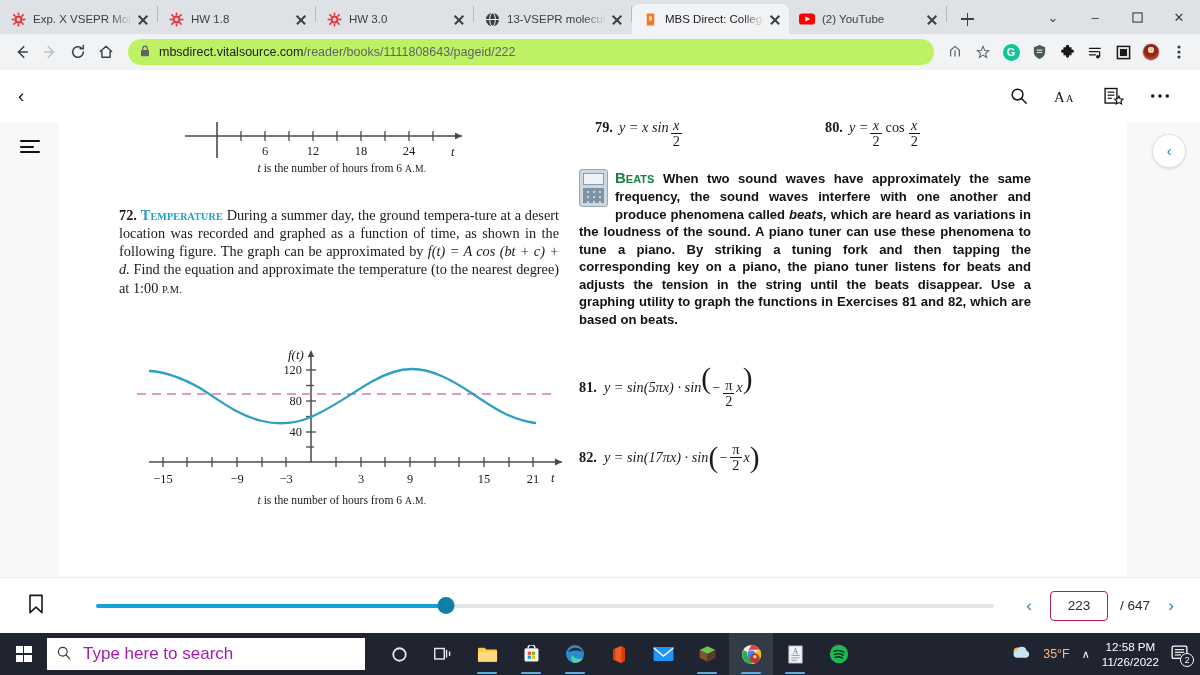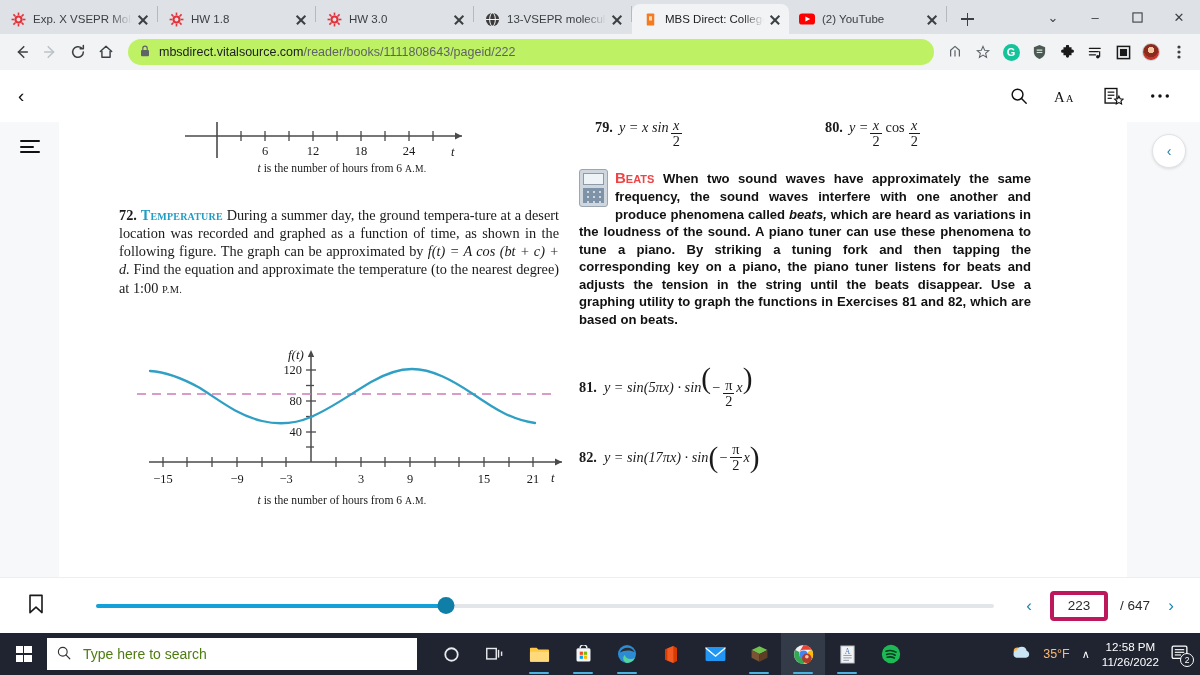--- a/index.html
+++ b/index.html
@@ -188,54 +188,54 @@
     float: left; width: 29px; height: 38px; margin: 1px 7px 0 0;
     background: #cfd6de; border: 1px solid #9aa6b2; border-radius: 3px;
     position: relative; overflow: hidden;
   }
   .calc-screen { position: absolute; left: 3px; top: 3px; right: 3px; height: 12px; background: #eef3f8; border: 1px solid #8e9aa6; }
   .calc-keys { position: absolute; left: 3px; top: 18px; right: 3px; bottom: 3px;
     background:
       repeating-linear-gradient(to right, #7f93a8 0 4px, transparent 4px 6px),
       repeating-linear-gradient(to bottom, #7f93a8 0 3px, transparent 3px 5px);
   }
-  .beats-label { color: #ef4444; font-variant: small-caps; font-size: 15px; }
+  .beats-label { color: #15803d; font-variant: small-caps; font-size: 15px; }
   .beats-ital { font-style: italic; }
 
   
   .bottombar {
     position: absolute; top: 577px; left: 0; width: 1200px; height: 56px;
     background: #ffffff; display: flex; align-items: center; padding: 0 20px;
     border-top: 1px solid #eceef0;
   }
   .bookmark-ico { width: 24px; margin-left: 8px; }
   .slider-wrap { flex: 1 1 auto; margin: 0 26px 0 44px; position: relative; height: 16px; display: flex; align-items: center; }
   .slider-track { position: absolute; left: 0; right: 0; height: 4px; background: #e3e6e8; border-radius: 2px; }
   .slider-fill  { position: absolute; left: 0; height: 4px; background: #14a0d8; border-radius: 2px; }
   .slider-knob  { position: absolute; width: 17px; height: 17px; border-radius: 50%; background: #0f7fa8; transform: translateX(-50%); }
   .pager { display: flex; align-items: center; gap: 12px; }
   .pg-arrow { color: #1a87b8; font-size: 17px; width: 18px; text-align: center; }
   .pg-box {
-    width: 58px; height: 30px; border: 4px solid #be185d; border-radius: 4px;
+    width: 58px; height: 30px; border: 1px solid #be185d; border-radius: 4px;
     display: flex; align-items: center; justify-content: center;
     font-size: 13.5px; color: #2a2a2a;
   }
   .pg-total { font-size: 13.5px; color: #2a2a2a; }
 
   
   .taskbar {
     position: absolute; top: 633px; left: 0; width: 1200px; height: 42px;
     background: #1f2430; display: flex; align-items: center;
   }
   .start-btn { width: 47px; height: 42px; display: flex; align-items: center; justify-content: center; }
   .win-logo { width: 16px; height: 16px; display: grid; grid-template-columns: 1fr 1fr; grid-template-rows: 1fr 1fr; gap: 1.6px; }
   .win-logo i { background: #ffffff; display: block; }
   .tb-search {
-    width: 370px; height: 32px; background: #ffffff; color: #4d7c0f;
-    display: flex; align-items: center; padding: 0 10px; font-size: 14px;
+    width: 318px; height: 32px; background: #ffffff; color: #a21caf;
+    display: flex; align-items: center; padding: 0 10px; font-size: 17px;
   }
   .tb-search .magn { margin-right: 12px; font-size: 13px; color: #333; }
   .tb-icons { display: flex; align-items: center; height: 42px; margin-left: 12px; }
   .tbi { width: 44px; height: 42px; display: flex; align-items: center; justify-content: center; position: relative; }
   .tbi.running::after { content: ""; position: absolute; bottom: 1px; left: 12px; width: 20px; height: 2.5px; background: #4cb2e2; border-radius: 2px; }
   .tbi.active { background: #333a48; }
   .tray { margin-left: auto; display: flex; align-items: center; padding-right: 8px; gap: 12px; }
   .weather { display: flex; align-items: center; gap: 8px; color: #fdba74; font-size: 12.5px; }
   .clock { color: #fff; font-size: 11.6px; line-height: 1.32; text-align: center; }
   .chev-up { color: #fff; font-size: 11px; }

